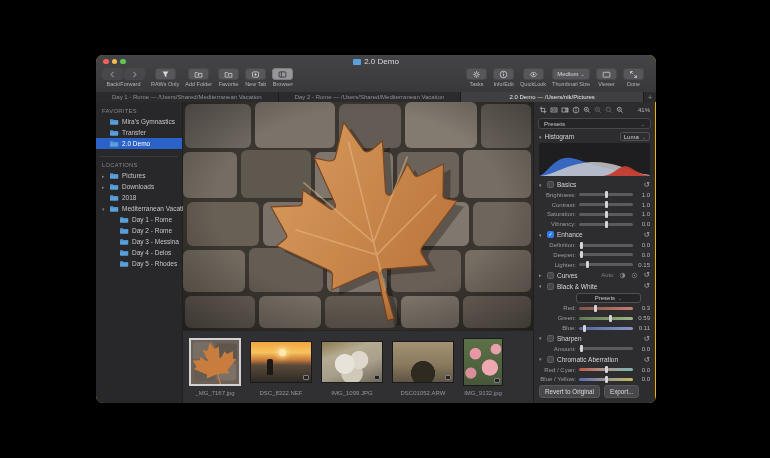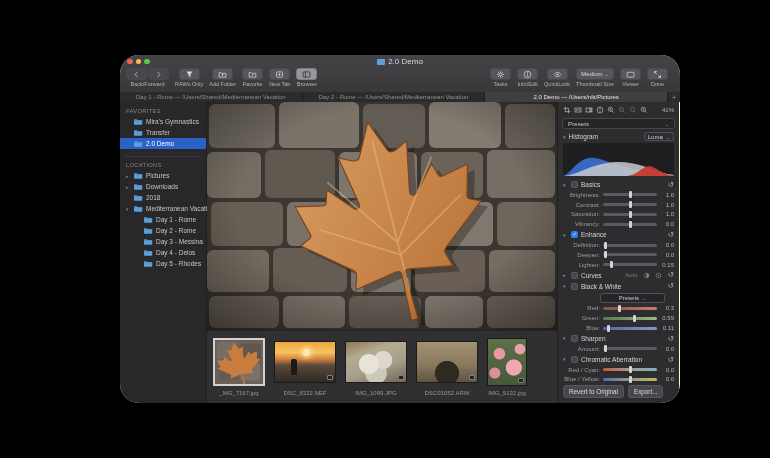--- a/index.html
+++ b/index.html
@@ -1,20 +1,20 @@
 <!DOCTYPE html>
 <html><head>
 <meta charset="utf-8">
 <style>
   * { margin:0; padding:0; box-sizing:border-box; }
   html,body { width:770px; height:458px; background:#000; overflow:hidden;
     font-family:"Liberation Sans", sans-serif; -webkit-font-smoothing:antialiased; }
   .screen { position:relative; width:770px; height:458px; background:#000; }
-  .window { position:absolute; left:120px; top:55px; width:560px; height:348px;
-    border-radius:19px; overflow:hidden; background:#fef9c3;
+  .window { position:absolute; left:96px; top:55px; width:560px; height:348px;
+    border-radius:7px; overflow:hidden; background:#eab308;
     box-shadow:0 12px 34px rgba(0,0,0,.65); display:flex; flex-direction:column; }
 
   
   .chrome { background:linear-gradient(#454547,#38383a); flex:0 0 auto; }
   .titlebar { height:13px; position:relative; display:flex; align-items:center; }
   .lights { display:flex; gap:3px; margin-left:7px; z-index:2; }
   .light { width:5.5px; height:5.5px; border-radius:50%; }
   .win-title { position:absolute; left:0; right:0; text-align:center; font-size:8px;
     color:#d9d9db; display:flex; justify-content:center; align-items:center; gap:3px; }
   .title-folder { width:8px; height:6px; background:#5aa0dc; border-radius:1px; display:inline-block; }

